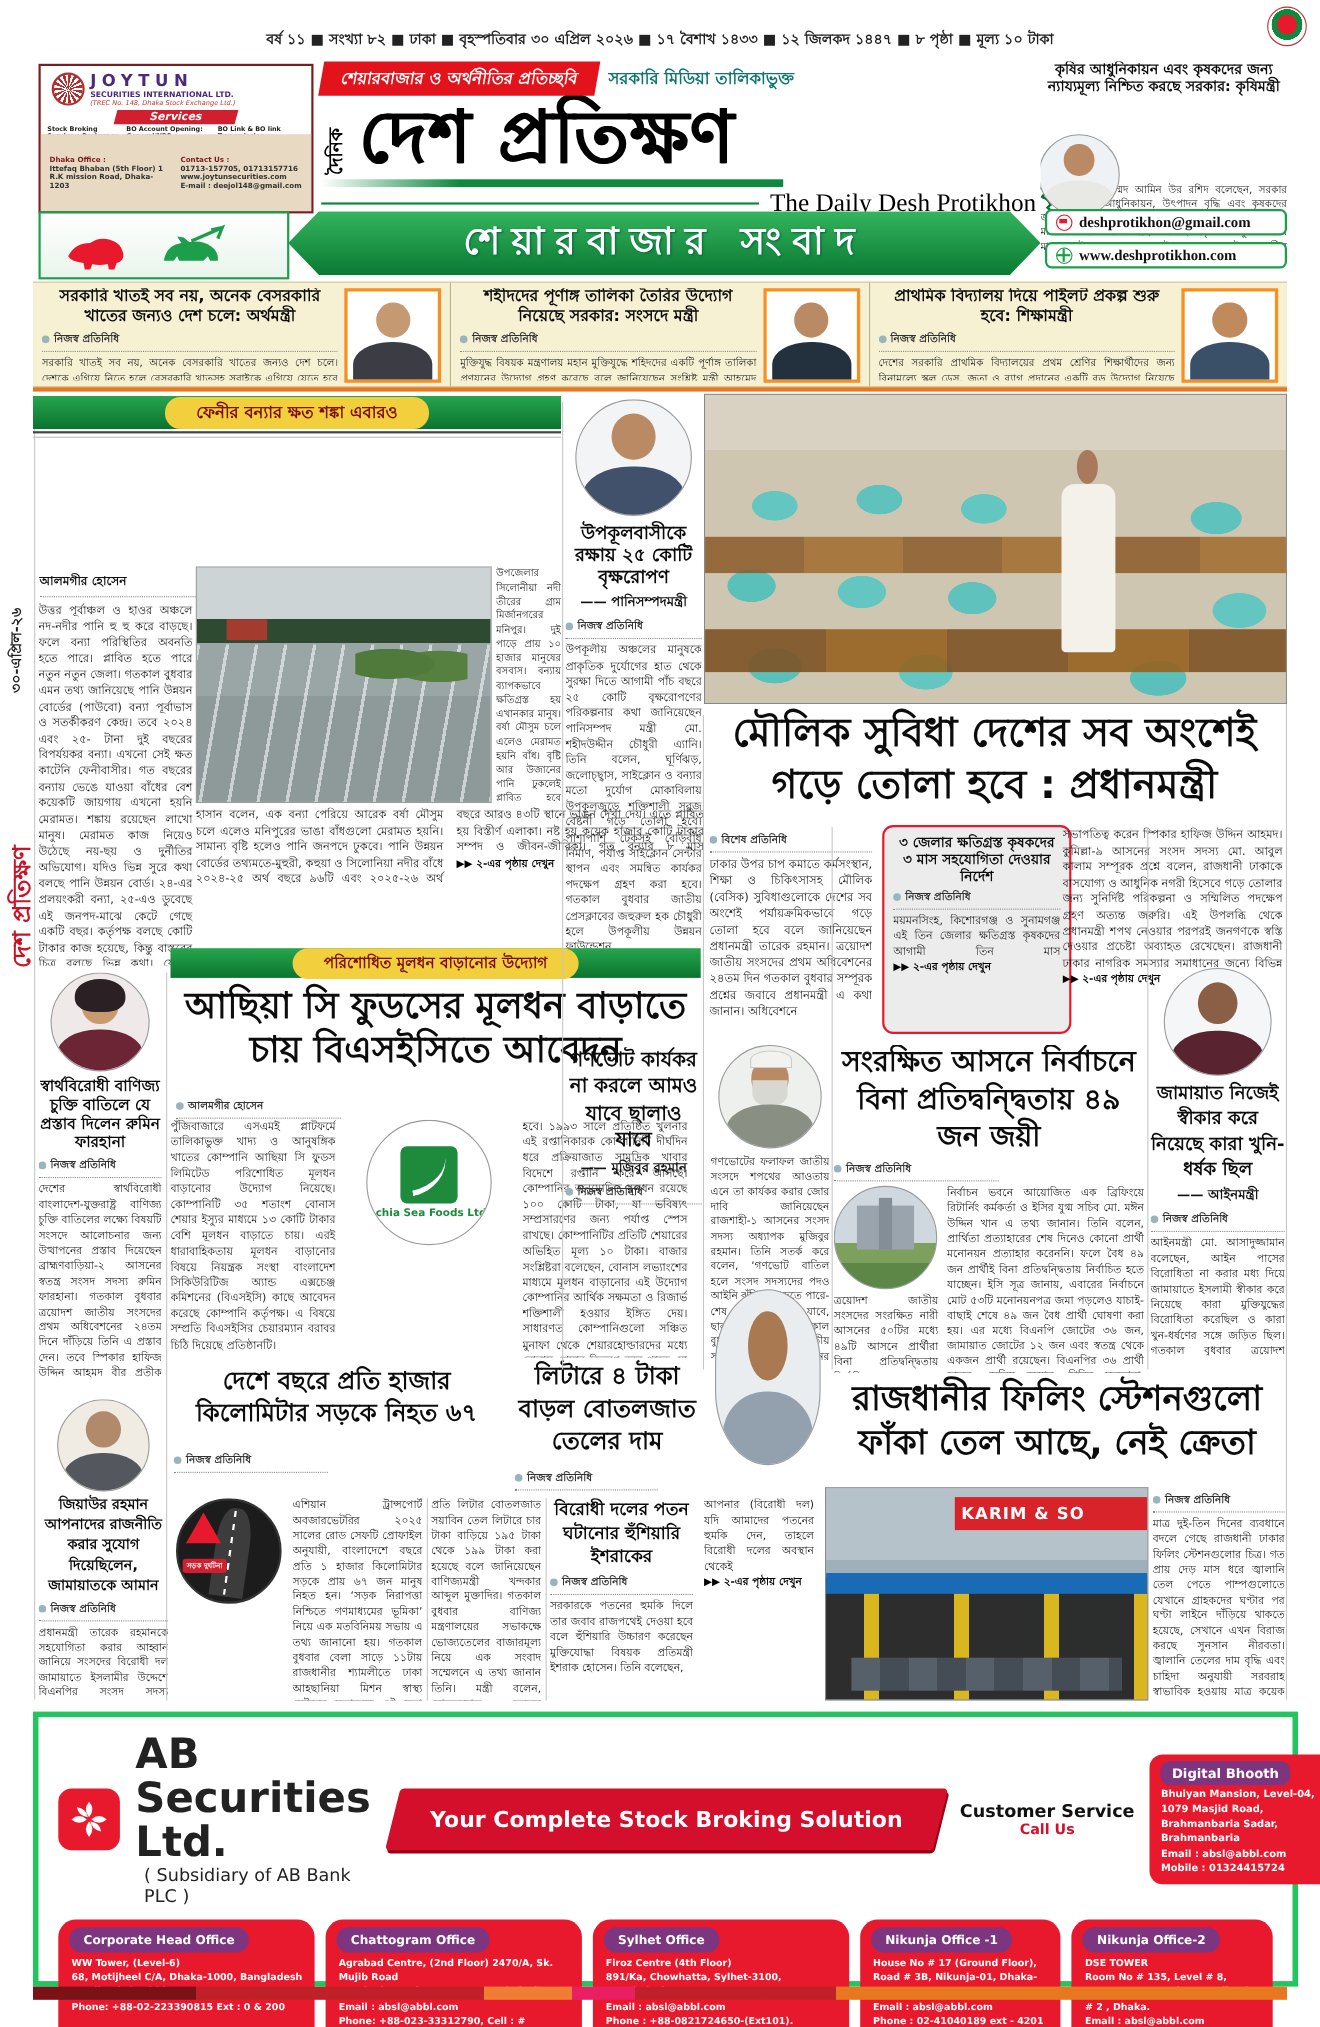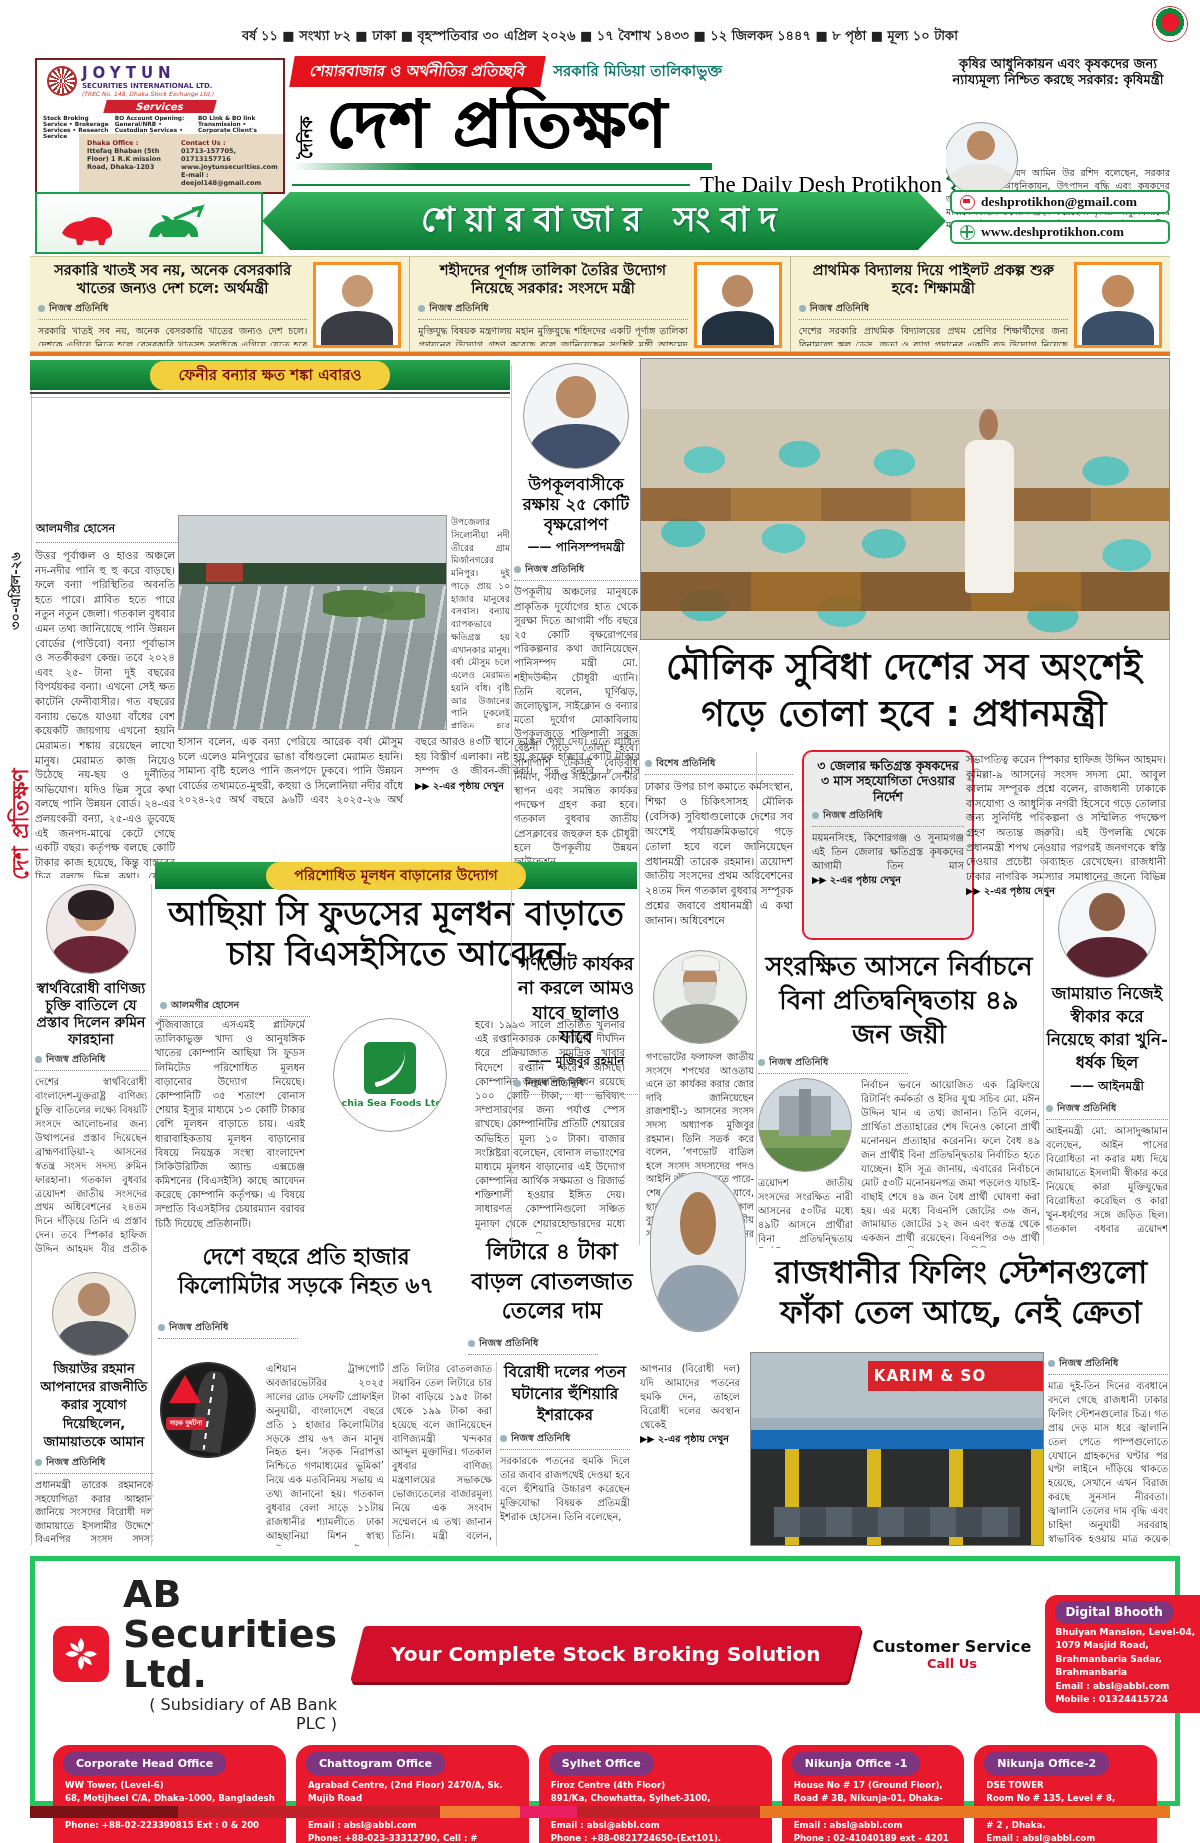--- a/index.html
+++ b/index.html
@@ -49,21 +49,21 @@
         <span style="display:block;font-size:7px;font-weight:bold;color:#4a2a7a;">SECURITIES INTERNATIONAL LTD.</span>
         <span style="display:block;font-size:6px;font-style:italic;color:#c0392b;">(TREC No. 148, Dhaka Stock Exchange Ltd.)</span>
       </span>
     </div>
     <div style="margin:3px auto 2px;width:110px;background:#d01f2e;color:#fff;font-weight:bold;font-size:10px;text-align:center;transform:skewX(-15deg);padding:1px 0;">Services</div>
     <div style="display:flex;gap:4px;padding:0 6px;color:#222;">
       <div style="width:30%;font-size:5.8px;font-weight:bold;">Stock Broking Service • Brokerage Services • Research Service</div>
       <div style="width:35%;font-size:5.8px;font-weight:bold;">BO Account Opening: General/NRB • Custodian Services • Dematerialization / Rematerialization Service • Pledge / Unpledged</div>
       <div style="width:35%;font-size:5.8px;font-weight:bold;">BO Link &amp; BO link Transmission • Corporate Client's Oriented Services • General Trading A/C, Expense A/C, Company Secretary A/C, Portfolio Account</div>
     </div>
-    <div style="position:absolute;left:0;right:0;bottom:0;background:#e8d9c2;display:flex;gap:8px;padding:5px 8px;font-size:6.5px;font-weight:bold;color:#333;margin-left:42px;">
+    <div style="position:absolute;left:0;right:0;bottom:0;background:#e8d9c2;display:flex;gap:8px;padding:19px 8px;font-size:6.5px;font-weight:bold;color:#333;">
       <div style="width:50%;">
         <span style="color:#7a1f1f;display:block;">Dhaka Office :</span>
         <span>Ittefaq Bhaban (5th Floor) 1 R.K mission Road, Dhaka-1203</span>
       </div>
       <div style="width:50%;">
         <span style="color:#7a1f1f;display:block;">Contact Us :</span>
         <span style="display:block;">01713-157705, 01713157716</span>
         <span style="display:block;">www.joytunsecurities.com</span>
         <span style="display:block;">E-mail : deejol148@gmail.com</span>
       </div>
@@ -447,21 +447,21 @@
               <path d="M19 35 q-6-7 0-14 q6 7 0 14z"></path>
           <path d="M3 19 q7-6 14 0 q-7 6-14 0z"></path>
               <path d="M35 19 q-7 6-14 0 q7-6 14 0z"></path>
           <path d="M8 8 q8 1 10 9 q-9-1-10-9z"></path>
               <path d="M30 30 q-8-1-10-9 q9 1 10 9z"></path>
             </g>
           </svg>
       </span>
       <span>
         <span style="display:block;font-size:38px;font-weight:bold;color:#222;line-height:1.05;">AB Securities Ltd.</span>
-        <span style="display:block;font-size:16px;color:#222;padding-left:8px;text-align:right;">( Subsidiary of AB Bank PLC )</span>
+        <span style="display:block;font-size:16px;color:#222;padding-left:8px;">( Subsidiary of AB Bank PLC )</span>
       </span>
       <span style="background:#d40f2c;color:#fff;transform:skewX(-14deg);padding:16px 34px;border-radius:4px;box-shadow:2px 3px 0 #901;margin-left:6px;">
         <span style="display:inline-block;transform:skewX(14deg);font-size:20px;font-weight:bold;white-space:nowrap;">Your Complete Stock Broking Solution</span>
       </span>
       <span style="text-align:center;flex:0 0 auto;margin-left:4px;">
         <span style="display:block;font-size:16px;font-weight:bold;color:#111;">Customer Service</span>
         <span style="display:block;font-size:13px;font-weight:bold;color:#d40f2c;">Call Us</span>
       </span>
       <span style="background:#e8192d;border-radius:12px;color:#fff;padding:6px 10px;width:150px;flex:0 0 auto;font-size:9px;font-weight:bold;line-height:1.5;">
         <span style="display:inline-block;background:#7d3580;border-radius:9px;padding:2px 10px;font-size:12px;margin-bottom:3px;">Digital Bhooth</span>

